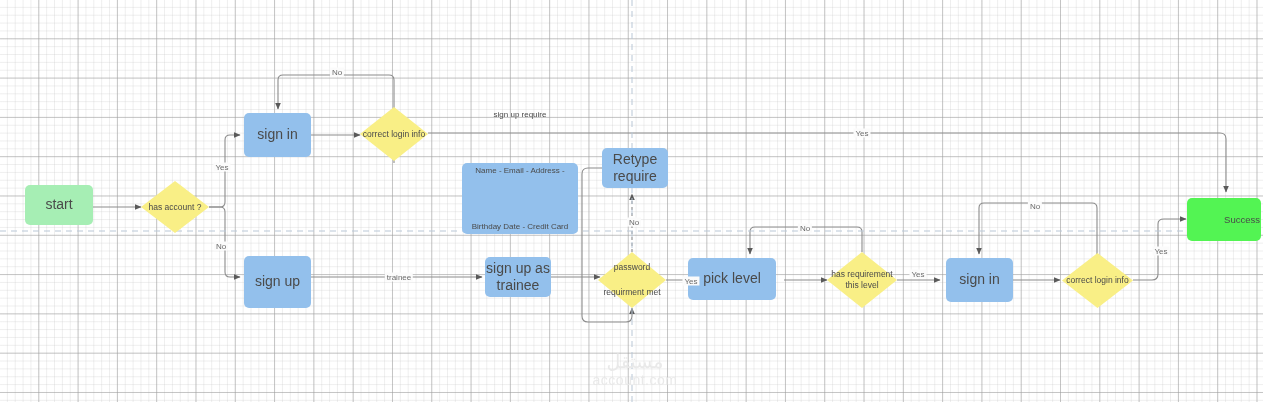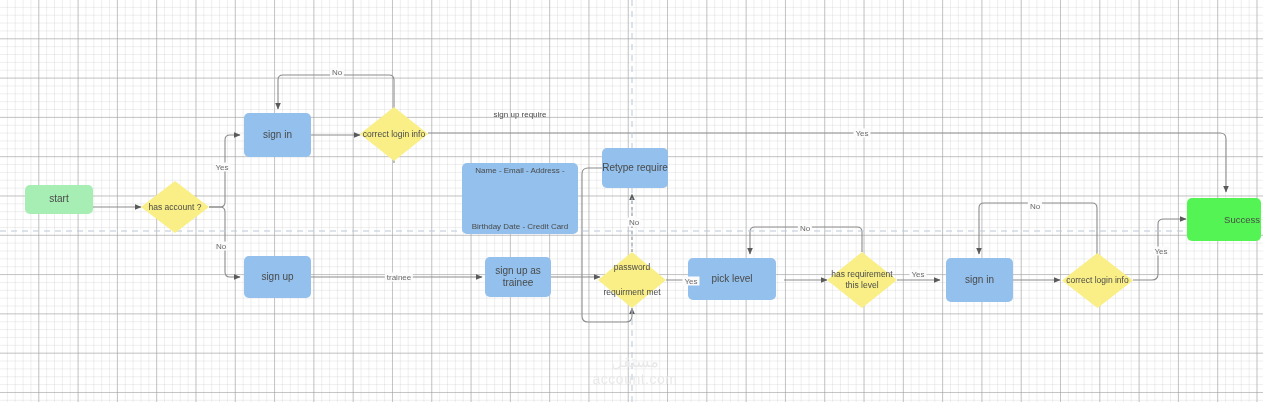--- a/index.html
+++ b/index.html
@@ -21,21 +21,21 @@
   }
   svg#wires{position:absolute;left:0;top:0;width:1263px;height:402px;}
 
   .node{
     position:absolute;box-sizing:border-box;
     display:flex;align-items:center;justify-content:center;text-align:center;
     color:#4a4a4a;line-height:1.25;
   }
   .rect{
     background:#93c0ec;border-radius:5px;
-    font-size:10px;
+    font-size:14px;
   }
   .rect.start{background:#a6eeb4;}
   .rect.success{background:#53f453;font-size:9.5px;padding-left:36px;}
   .diamond{
     font-size:8.5px;
     background:transparent;
   }
   .diamond .dshape{
     position:absolute;left:0;top:0;width:100%;height:100%;
     background:#f9ef86;
@@ -48,21 +48,21 @@
     position:absolute;font-size:8px;color:#6b6b6b;
     background:#fbfbfb;padding:0 2px;white-space:nowrap;
     transform:translate(-50%,-50%);
   }
 
   #watermark{
     position:absolute;left:575px;top:348px;width:120px;height:46px;
     display:flex;flex-direction:column;align-items:center;justify-content:center;
     color:#e9e9e9;pointer-events:none;user-select:none;
   }
-  #watermark .ar{font-size:16px;line-height:1;letter-spacing:1px;}
+  #watermark .ar{font-size:19px;line-height:1;letter-spacing:1px;}
   #watermark .en{font-size:14px;line-height:1.3;letter-spacing:0.5px;}
 </style>
 </head>
 <body>
 
 <div id="canvas">
 
   <svg id="wires" xmlns="http://www.w3.org/2000/svg">
     <defs>
       <marker id="ah" markerWidth="7" markerHeight="7" refX="6" refY="3.2" orient="auto" markerUnits="userSpaceOnUse">
@@ -105,39 +105,39 @@
 
       <path d="M1133,280 L1152,280 Q1158,280 1158,274 L1158,224 Q1158,219 1164,219 L1186,219"></path>
     </g>
 
     <g stroke="#b9c7d6" stroke-width="1" stroke-dasharray="6,5" fill="none">
       <line x1="0" y1="231" x2="1263" y2="231"></line>
       <line x1="632" y1="0" x2="632" y2="402"></line>
     </g>
   </svg>
 
-  <div class="node rect start" style="left:25px;top:185px;width:68px;height:29px;">
+  <div class="node rect start" style="left:25px;top:185px;width:68px;height:40px;">
     <span>start</span>
   </div>
 
   <div class="node diamond" style="left:141px;top:181px;width:68px;height:52px;">
     <span class="dshape"></span>
     <span class="dtext">has account ?</span>
   </div>
 
   <div class="node rect" style="left:244px;top:113px;width:67px;height:44px;">
     <span>sign in</span>
   </div>
 
   <div class="node diamond" style="left:360px;top:107px;width:68px;height:54px;">
     <span class="dshape"></span>
     <span class="dtext">correct login info</span>
   </div>
 
-  <div class="node rect" style="left:244px;top:256px;width:67px;height:42px;">
+  <div class="node rect" style="left:244px;top:256px;width:67px;height:52px;">
     <span>sign up</span>
   </div>
 
   <div class="node rect multiline" style="left:462px;top:163px;width:116px;height:71px;flex-direction:column;gap:44px;">
     <span>sign up require</span>
     <span>Name -  Email - Address -</span>
     <span>Birthday Date - Credit Card</span>
     <span>Number -</span>
   </div>
 

